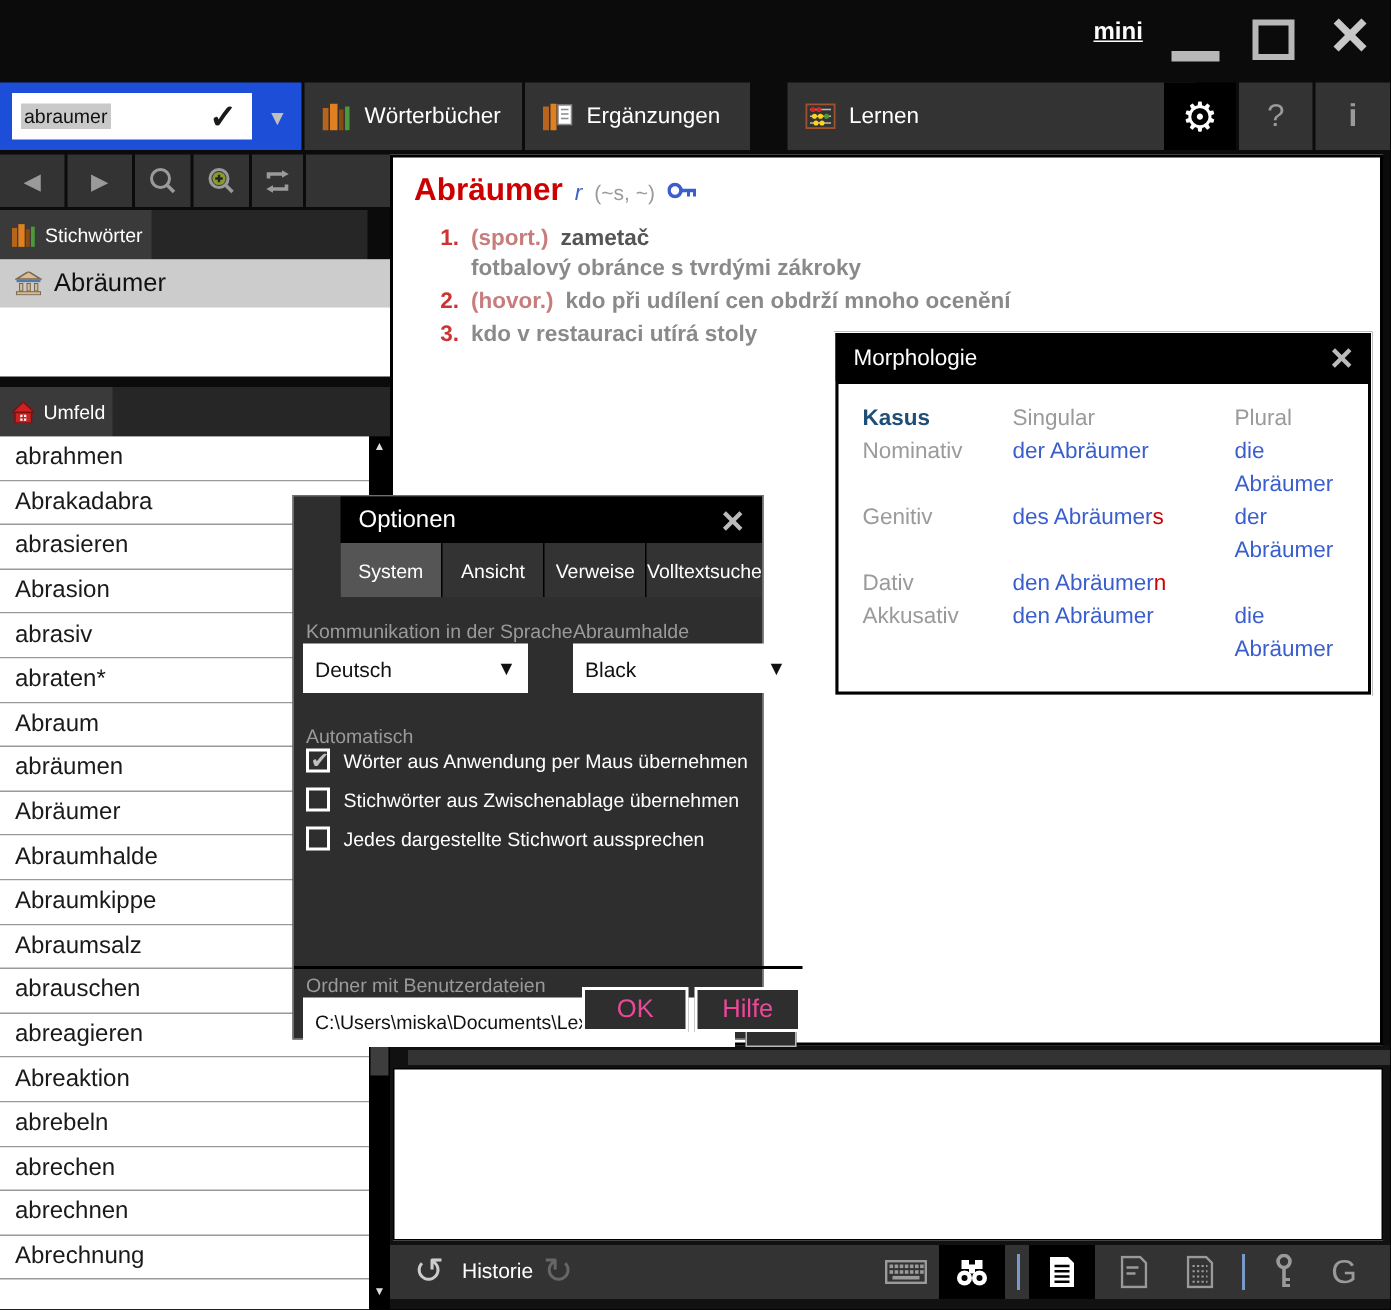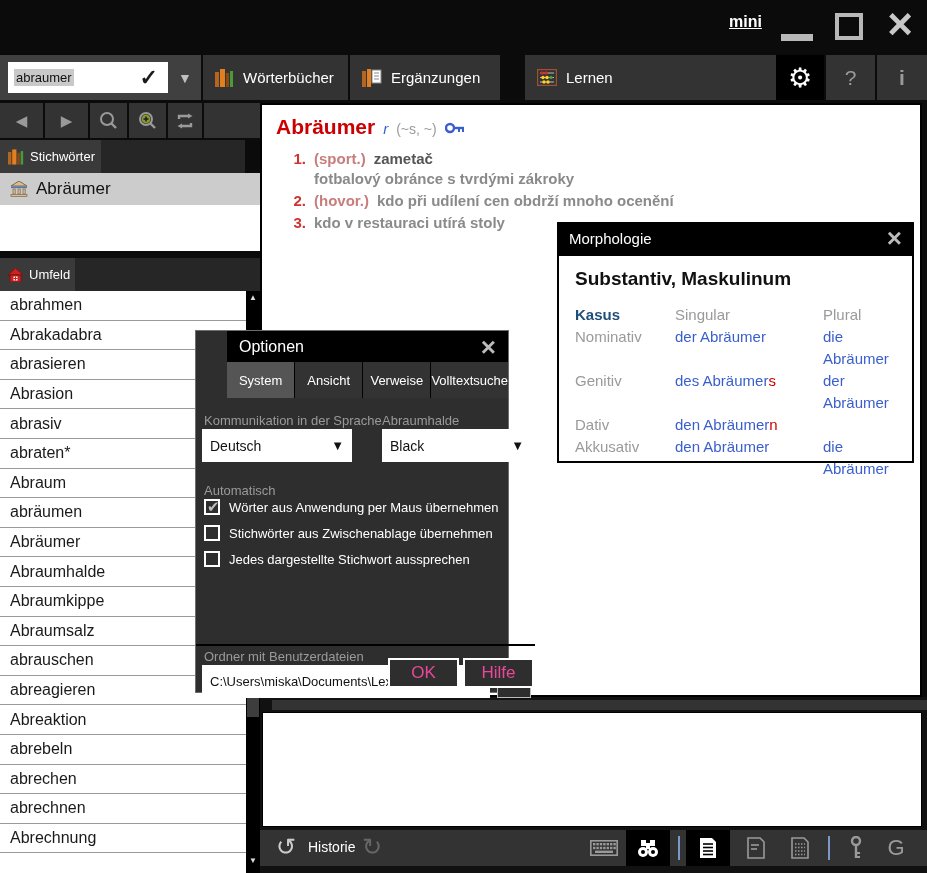--- a/index.html
+++ b/index.html
@@ -13,21 +13,21 @@
   #logo .brand-dot { position:absolute; left:72px; top:5px; width:6px; height:6px; background:#d42020; border-radius:50%; }
   #logo .name { position:absolute; left:7px; top:9px; color:#fff; font-size:29px; font-weight:bold; font-style:italic; letter-spacing:-1px; }
   #logo .seven { position:absolute; left:96px; top:5px; color:#d42020; font-size:35px; font-weight:bold; font-style:italic; text-shadow:1px 1px 0 #fff; }
   #mini-btn { position:absolute; left:729px; top:13px; color:#fff; font-size:16px; font-weight:bold; text-decoration:underline; }
   #min-btn { position:absolute; left:781px; top:34px; width:32px; height:7px; background:#b8b8b8; }
   #max-btn { position:absolute; left:835px; top:13px; width:28px; height:27px; border:4px solid #b8b8b8; }
   #close-btn { position:absolute; left:879px; top:0px; width:42px; height:52px; color:#c8c8c8; font-size:44px; font-weight:bold; text-align:center; line-height:48px; }
 
   
   .tb-cell { position:absolute; top:55px; height:45px; background:#333; color:#fff; font-size:15px; display:flex; align-items:center; gap:9px; padding:0 12px; }
-  #search-cell { position:absolute; left:0; top:55px; width:201px; height:45px; background:#404040;text-decoration:underline; }
+  #search-cell { position:absolute; left:0; top:55px; width:201px; height:45px; background:#1d4ed8;text-decoration:underline; }
   #search-input { position:absolute; left:8px; top:7px; width:160px; height:31px; background:#fff; display:flex; align-items:center; padding-left:6px; }
   #search-input .seltext { background:#c9c9c9; color:#111; font-size:13px; padding:1px 2px; }
   #search-check { position:absolute; right:10px; top:3px; color:#1a1a1a; font-size:22px; font-weight:bold; }
   #search-dd { position:absolute; left:170px; top:7px; width:30px; height:31px; color:#c0c0c0; font-size:14px; display:flex; align-items:center; justify-content:center; }
   #gear-btn { left:776px; width:48px; background:#000; justify-content:center; padding:0; }
   #gear-btn .g { color:#fff; font-size:27px; }
   #help-btn { left:826px; width:49px; justify-content:center; padding:0; color:#9a9a9a; font-size:21px; }
   #info-btn { left:877px; width:50px; justify-content:center; padding:0; color:#9a9a9a; font-size:21px; font-weight:bold; }
 
   
@@ -370,21 +370,20 @@
       </div>
     </div>
   </div>
 
   <div id="morph">
     <div id="morph-title">
       <span>Morphologie</span>
       <span id="morph-close">×</span>
     </div>
     <div id="morph-body">
-      <div id="morph-heading">Substantiv, Maskulinum</div>
       <div class="mrow">
         <span class="h1">Kasus</span>
         <span class="h2">Singular</span>
         <span class="h2">Plural</span>
       </div>
       <div class="mrow">
         <span class="case">Nominativ</span>
         <span><span class="form">der Abräumer</span><span class="end"></span></span>
         <span><span class="form">die Abräumer</span><span class="end"></span></span>
       </div>

